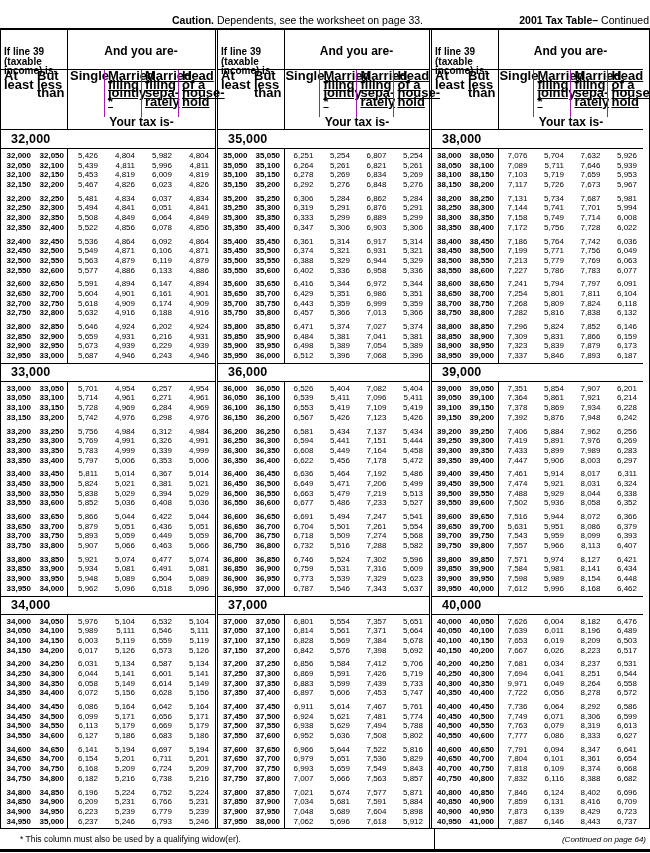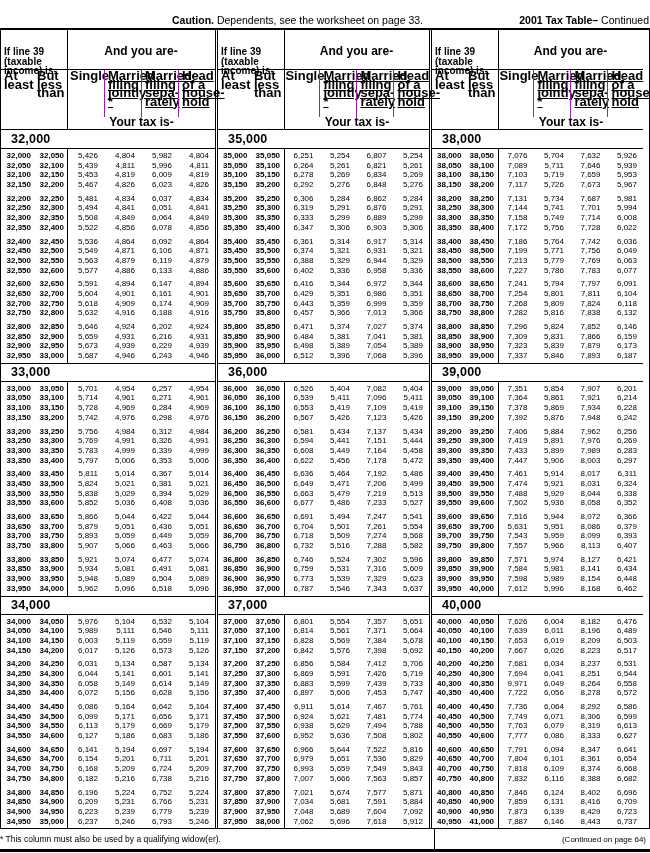--- a/index.html
+++ b/index.html
@@ -44,22 +44,22 @@
   .row-group { margin-bottom:4px; }
   .row-group:last-child { margin-bottom:0; }
   .data-row { display:flex; height:9.7px; line-height:9.7px; font-size:8px; white-space:nowrap; }
   .cell { text-align:right; }
   .cell.inc { width:33px; font-weight:bold; padding-right:3px; }
   .cell.tax { width:37px; padding-right:6px; }
   .cell.tax:first-of-type { padding-right:6px; }
 
   
   .footer-row { display:flex; border-top:1px solid #000; height:21px; align-items:center; font-size:8.5px; }
-  .footnote { flex:1; padding-left:0; }
-  .continued-cell { width:216px; align-self:stretch; border-left:1px solid #000; display:flex; align-items:center; justify-content:flex-end; font-size:8px; padding-right:4px; }
+  .footnote { flex:1; padding-left:20px; }
+  .continued-cell { width:216px; align-self:stretch; border-left:1px solid #000; display:flex; align-items:center; justify-content:flex-end; font-style:italic; font-size:8px; padding-right:4px; }
 </style>
 </head>
 <body>
 
 <div class="page">
 
   <div class="caption-row">
     <div class="caption-left">
       <span class="b">Caution.</span><span> Dependents, see the worksheet on page 33.</span>
     </div>
@@ -1182,21 +1182,21 @@
                     <span class="cell tax">5,681</span>
                     <span class="cell tax">7,591</span>
                     <span class="cell tax">5,884</span>
                   </div>
                   <div class="data-row">
                     <span class="cell inc">37,900</span>
                     <span class="cell inc">37,950</span>
                     <span class="cell tax">7,048</span>
                     <span class="cell tax">5,689</span>
                     <span class="cell tax">7,604</span>
-                    <span class="cell tax">7,092</span>
+                    <span class="cell tax">5,898</span>
                   </div>
                   <div class="data-row">
                     <span class="cell inc">37,950</span>
                     <span class="cell inc">38,000</span>
                     <span class="cell tax">7,062</span>
                     <span class="cell tax">5,696</span>
                     <span class="cell tax">7,618</span>
                     <span class="cell tax">5,912</span>
                   </div>
                 </div>

